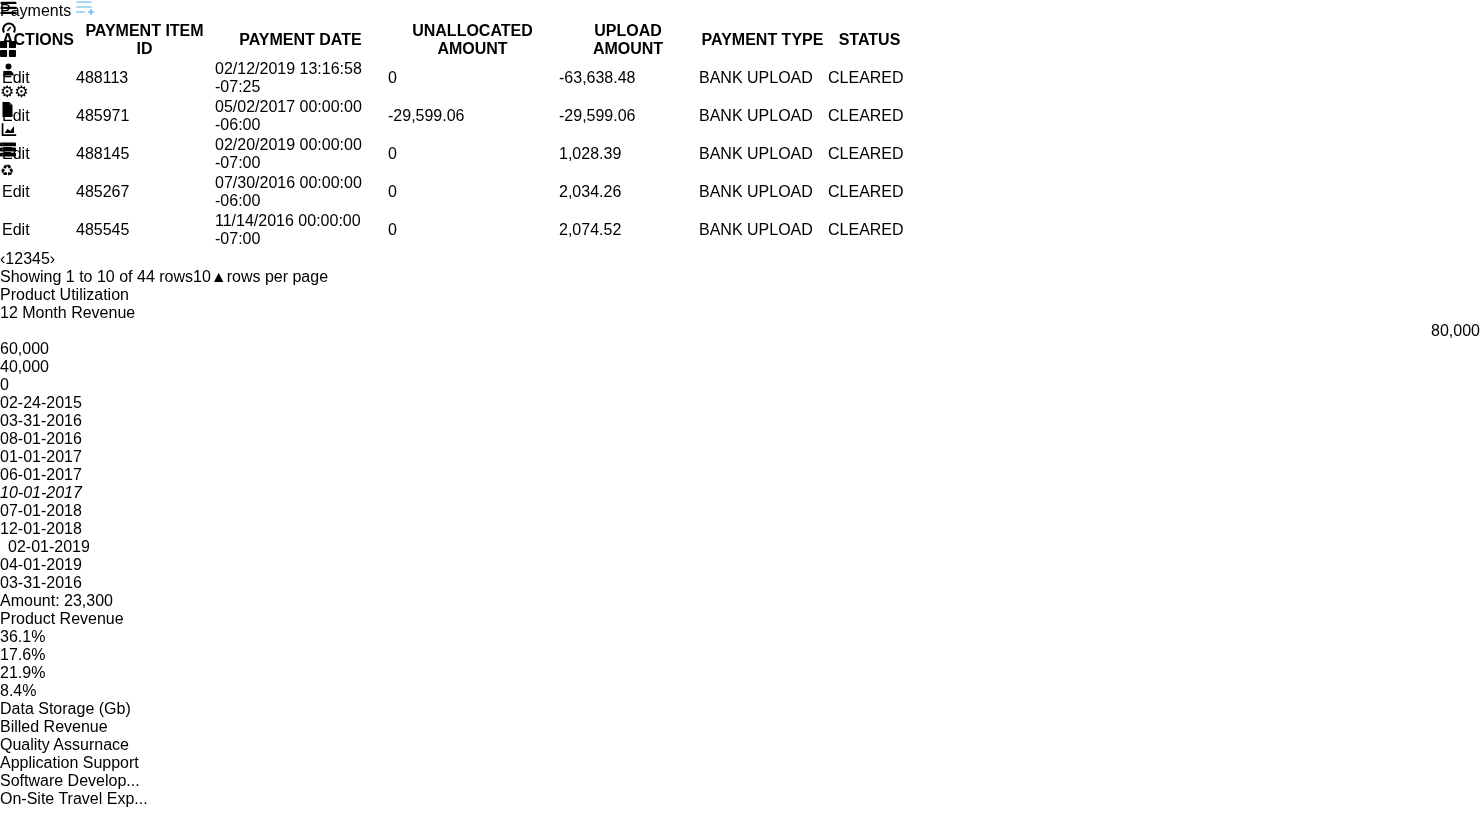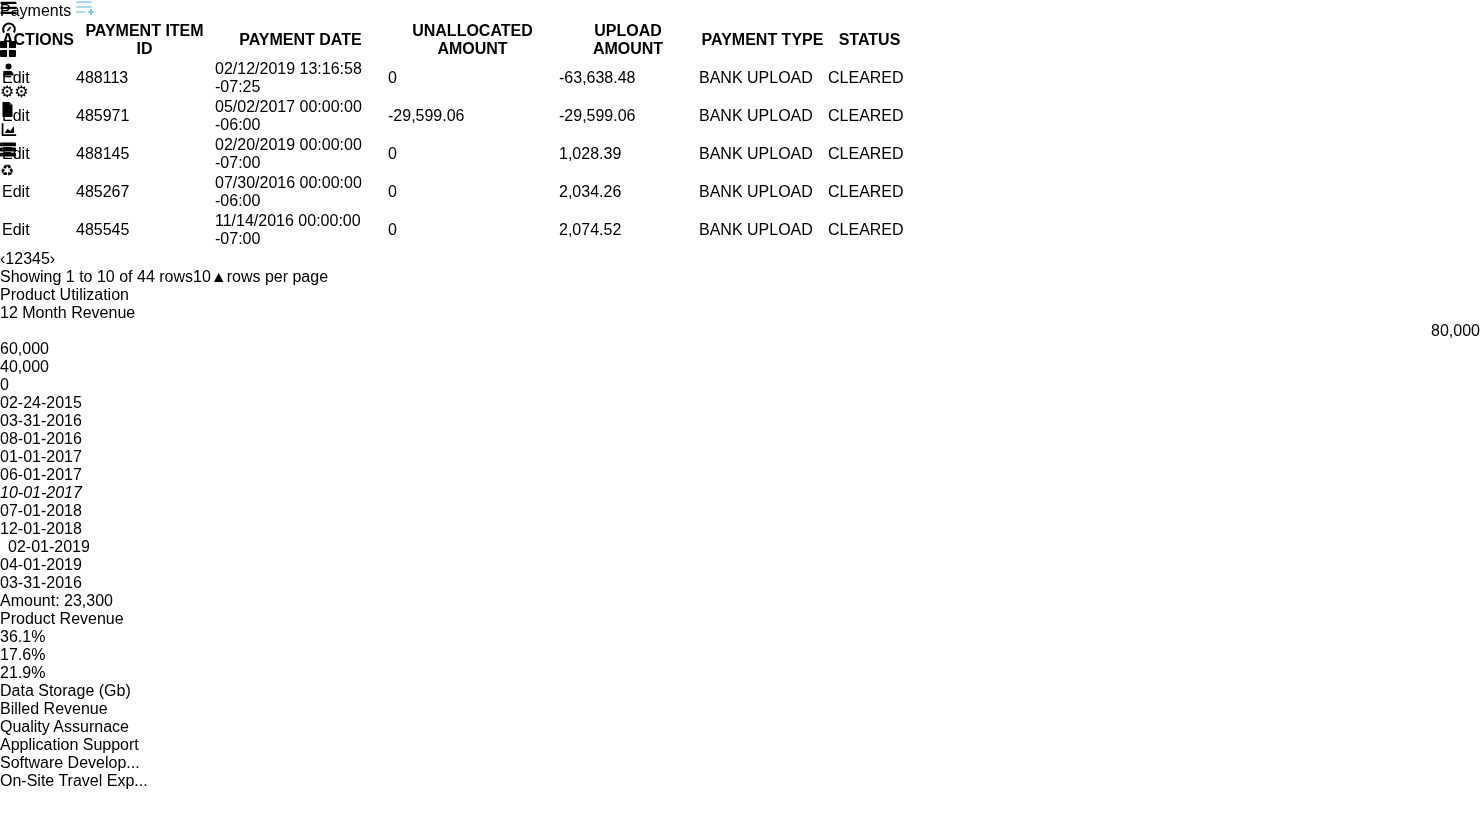--- a/index.html
+++ b/index.html
@@ -344,20 +344,21 @@
           </div>
         </div>
 
         <div class="donutwrap">
           <div class="dn-title">Product Revenue</div>
           <div class="donut" id="donut" style="background: conic-gradient(rgb(165, 203, 226) 0%, rgb(165, 203, 226) 35.75%, rgb(255, 255, 255) 35.75%, rgb(255, 255, 255) 36.1%, rgb(245, 160, 30) 36.1%, rgb(245, 160, 30) 53.35%, rgb(255, 255, 255) 53.35%, rgb(255, 255, 255) 53.7%, rgb(141, 46, 211) 53.7%, rgb(141, 46, 211) 75.25%, rgb(255, 255, 255) 75.25%, rgb(255, 255, 255) 75.6%, rgb(11, 31, 102) 75.6%, rgb(11, 31, 102) 76.65%, rgb(255, 255, 255) 76.65%, rgb(255, 255, 255) 77%, rgb(106, 94, 200) 77%, rgb(106, 94, 200) 83.95%, rgb(255, 255, 255) 83.95%, rgb(255, 255, 255) 84.3%, rgb(236, 125, 228) 84.3%, rgb(236, 125, 228) 86.85%, rgb(255, 255, 255) 86.85%, rgb(255, 255, 255) 87.2%, rgb(20, 130, 36) 87.2%, rgb(20, 130, 36) 91.25%, rgb(255, 255, 255) 91.25%, rgb(255, 255, 255) 91.6%, rgb(165, 203, 226) 91.6%, rgb(165, 203, 226) 99.65%, rgb(255, 255, 255) 99.65%, rgb(255, 255, 255) 100%);"></div>
           <div id="donut-labels">
               <div class="slice-label" style="left: 141.48px; top: 77.84px;">36.1%</div>
               <div class="slice-label" style="left: 107.66px; top: 159.72px;">17.6%</div>
               <div class="slice-label" style="left: 40.02px; top: 134.8px;">21.9%</div>
+              <div class="slice-label" style="left: 75.62px; top: 40.46px;">8.4%</div>
             </div>
         </div>
 
         <div class="legend">
           <div id="legend-items">
               <div class="lg-item"><span class="lg-dot" style="background: rgb(150, 201, 61);"></span><span class="lg-txt">Data Storage (Gb)</span></div>
               <div class="lg-item"><span class="lg-dot" style="background: rgb(165, 203, 226);"></span><span class="lg-txt">Billed Revenue</span></div>
               <div class="lg-item"><span class="lg-dot" style="background: rgb(46, 139, 234);"></span><span class="lg-txt">Quality Assurnace</span></div>
               <div class="lg-item"><span class="lg-dot" style="background: rgb(245, 160, 30);"></span><span class="lg-txt">Application Support</span></div>
               <div class="lg-item"><span class="lg-dot" style="background: rgb(154, 48, 214);"></span><span class="lg-txt">Software Develop...</span></div>

